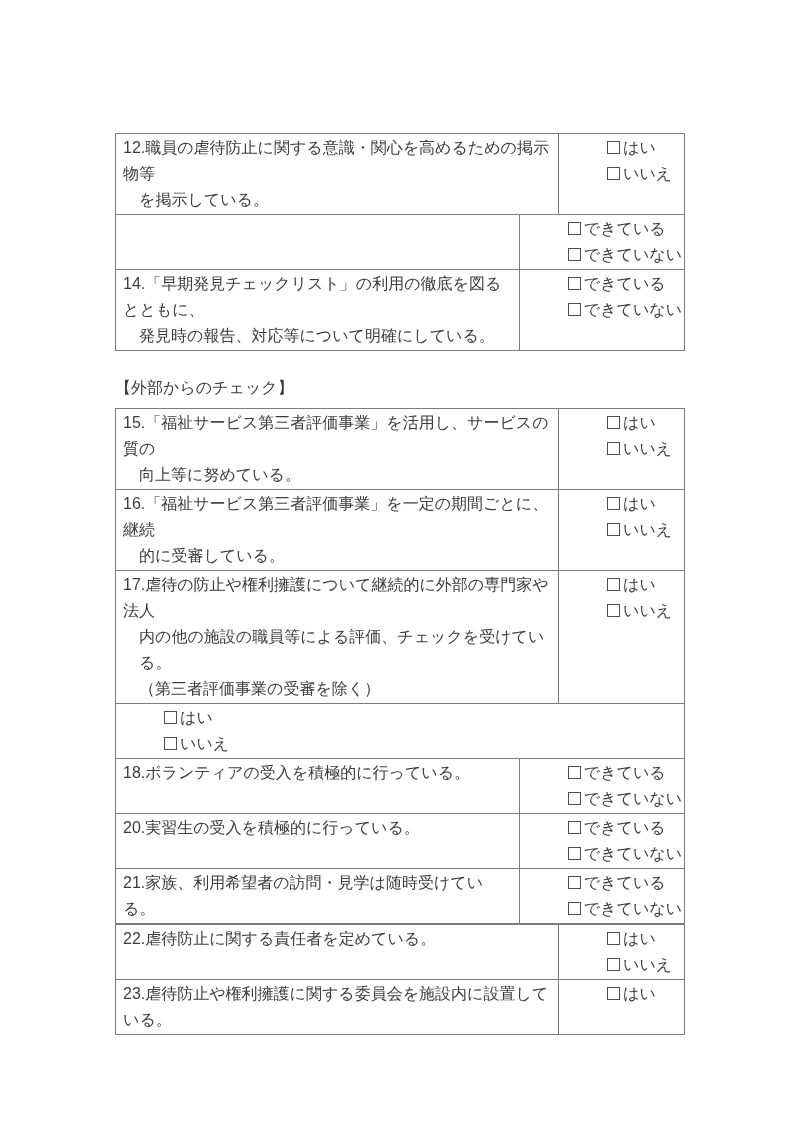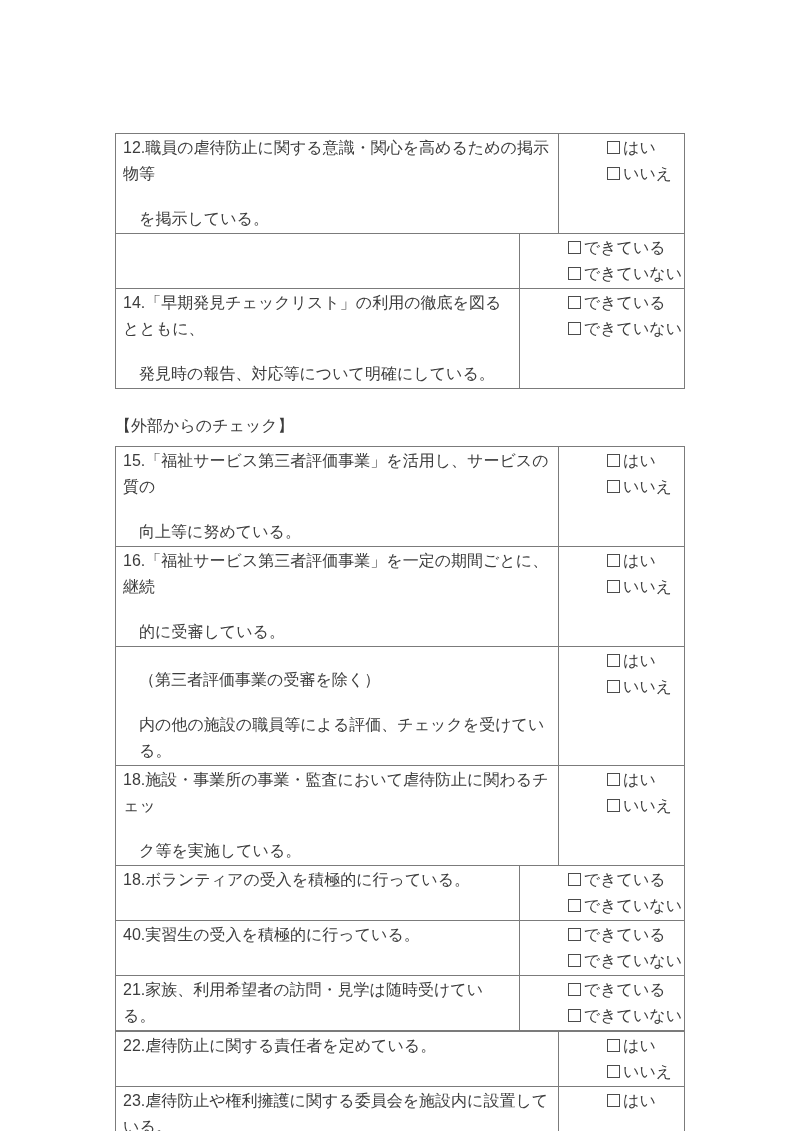--- a/index.html
+++ b/index.html
@@ -37,21 +37,20 @@
     padding: 1px 6px 1px 7px;
     border-right: 1px solid #7b7b7b;
   }
   .acell {
     flex: 1;
     box-sizing: border-box;
     padding: 1px 2px 1px 8px;
   }
   .qline.cont {
     padding-left: 16px;
-    margin-top: 19px;
   }
   .opt {
     white-space: nowrap;
     padding-left: 40px;
   }
   .cb {
     display: inline-block;
     width: 11px;
     height: 11px;
     border: 1px solid #4c4c4c;
@@ -130,53 +129,50 @@
         <div class="qline cont">的に受審している。</div>
       </div>
       <div class="acell">
         <div class="opt"><span class="cb"></span><span>はい</span></div>
         <div class="opt"><span class="cb"></span><span>いいえ</span></div>
       </div>
     </div>
 
     <div class="row">
       <div class="qcell">
+        <div class="qline">17.虐待の防止や権利擁護について継続的に外部の専門家や法人</div>
+        <div class="qline cont">内の他の施設の職員等による評価、チェックを受けている。</div>
         <div class="qline cont">（第三者評価事業の受審を除く）</div>
-        <div class="qline cont">内の他の施設の職員等による評価、チェックを受けている。</div>
-      </div>
-      <div class="acell">
-        <div class="opt"><span class="cb"></span><span>はい</span></div>
-        <div class="opt"><span class="cb"></span><span>いいえ</span></div>
-      </div>
-    </div>
-
-    <div class="row">
-      <div class="qcell">
-        <div class="qline">18.施設・事業所の事業・監査において虐待防止に関わるチェッ</div>
-        <div class="qline cont">ク等を実施している。</div>
-      </div>
+      </div>
+      <div class="acell">
+        <div class="opt"><span class="cb"></span><span>はい</span></div>
+        <div class="opt"><span class="cb"></span><span>いいえ</span></div>
+      </div>
+    </div>
+
+    <div class="row">
       <div class="acell">
         <div class="opt"><span class="cb"></span><span>はい</span></div>
         <div class="opt"><span class="cb"></span><span>いいえ</span></div>
       </div>
     </div>
 
     <div class="row">
       <div class="qcell">
         <div class="qline">18.ボランティアの受入を積極的に行っている。</div>
       </div>
       <div class="acell">
         <div class="opt"><span class="cb"></span><span>できている</span></div>
         <div class="opt"><span class="cb"></span><span>できていない</span></div>
       </div>
     </div>
 
     <div class="row">
       <div class="qcell">
-        <div class="qline">40.実習生の受入を積極的に行っている。</div>
+        <div class="qline">20.実習生の受入を積極的に行っている。</div>
       </div>
       <div class="acell">
         <div class="opt"><span class="cb"></span><span>できている</span></div>
         <div class="opt"><span class="cb"></span><span>できていない</span></div>
       </div>
     </div>
 
     <div class="row">
       <div class="qcell">
         <div class="qline">21.家族、利用希望者の訪問・見学は随時受けている。</div>

